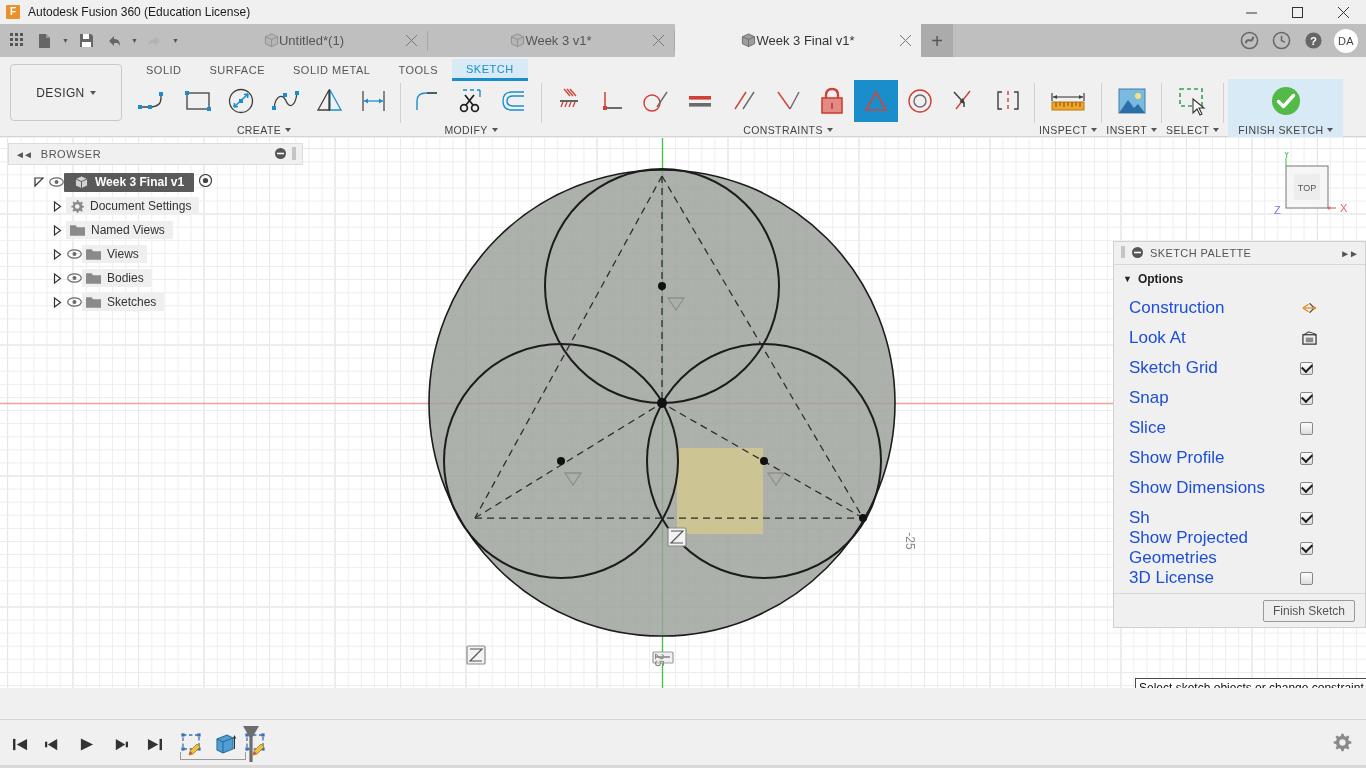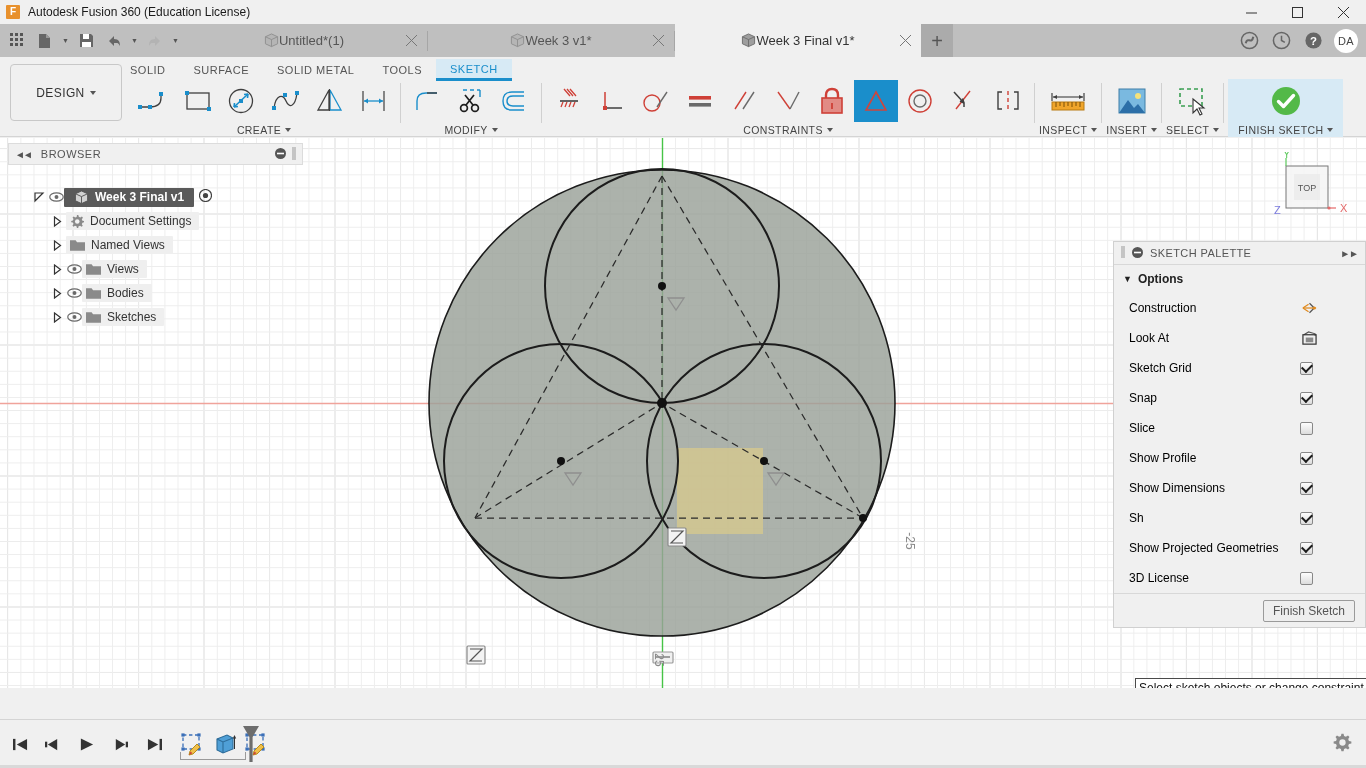--- a/index.html
+++ b/index.html
@@ -73,21 +73,21 @@
     position: absolute; top: 57px; left: 0; width: 1366px; height: 80px;
     background: #f0f0f0; border-bottom: 1px solid #d4d4d4;
   }
   .design-btn {
     position: absolute; left: 10px; top: 7px; width: 112px; height: 57px;
     border: 1px solid #c8c8c8; border-radius: 4px; background: #f0f0f0;
     display: flex; align-items: center; justify-content: center; gap: 5px;
     font-size: 12px; color: #333; letter-spacing: .4px;
   }
   .ribbon-tabs {
-    position: absolute; left: 116px; top: 0; display: flex; height: 22px;
+    position: absolute; left: 132px; top: 0; display: flex; height: 22px;
   }
   .rtab {
     font-size: 11px; color: #555; letter-spacing: .5px; height: 22px;
     display: flex; align-items: center; justify-content: center;
     padding: 0 14px; margin-top: 2px;
   }
   .rtab.active { color: #1a8ecb; background: #d7eaf5; border-bottom: 3px solid #1a8ecb; }
   .panels {
     position: absolute; left: 132px; top: 22px; height: 58px;
     display: flex; align-items: flex-start;
@@ -127,21 +127,21 @@
     position: absolute; left: 8px; top: 5px; width: 295px;
     font-size: 12px; color: #333;
   }
   .browser-head {
     height: 22px; background: #f0f0f0; border: 1px solid #dcdcdc;
     display: flex; align-items: center; padding: 0 6px; gap: 10px;
     font-size: 11px; color: #555; letter-spacing: .5px;
   }
   .browser-head .dash-left { color: #555; font-size: 10px; letter-spacing: -2px;}
   .bh-right { margin-left: auto; display: flex; align-items: center; gap: 6px; }
-  .tree { padding-top: 20px; }
+  .tree { padding-top: 5px; }
   .tree-row { display: flex; align-items: center; height: 24px; font-size: 12px; }
   .tw { width: 18px; display: flex; align-items: center; justify-content: center; }
   .row-chip {
     display: flex; align-items: center; gap: 6px; padding: 2px 8px 2px 4px;
     background: #efefef; border-radius: 1px;
   }
   .row-chip.root { background: #5a5a5a; color: #fff; font-weight: bold; padding: 2px 10px; }
   .eye { width: 16px; display: flex; align-items: center; justify-content: center; }
 
   
@@ -158,21 +158,21 @@
     font-size: 11px; color: #555; letter-spacing: .4px;
   }
   .pal-head .pr { margin-left: auto; color: #555; font-size: 10px; letter-spacing: -1px;}
   .pal-section {
     display: flex; align-items: center; gap: 6px; height: 28px;
     padding: 0 9px; font-weight: bold; font-size: 12px; color: #222;
   }
   .pal-row {
     display: flex; align-items: center; height: 30px; padding: 0 9px 0 15px;
   }
-  .pal-row .lbl { flex: 1; font-size: 12px; color: #000000; }
+  .pal-row .lbl { flex: 1; font-size: 17px; color: #1d4ed8; }
   .cbox {
     width: 13px; height: 13px; border: 1px solid #888;
     background: linear-gradient(#fdfdfd,#dcdcdc); border-radius: 2px;
     display: flex; align-items: center; justify-content: center;
     margin-right: 43px;
   }
   .cbox.on::after {
     content: ""; width: 8px; height: 5px; border-left: 2px solid #1b1b1b;
     border-bottom: 2px solid #1b1b1b; transform: rotate(-45deg) translate(1px,-1px);
   }

